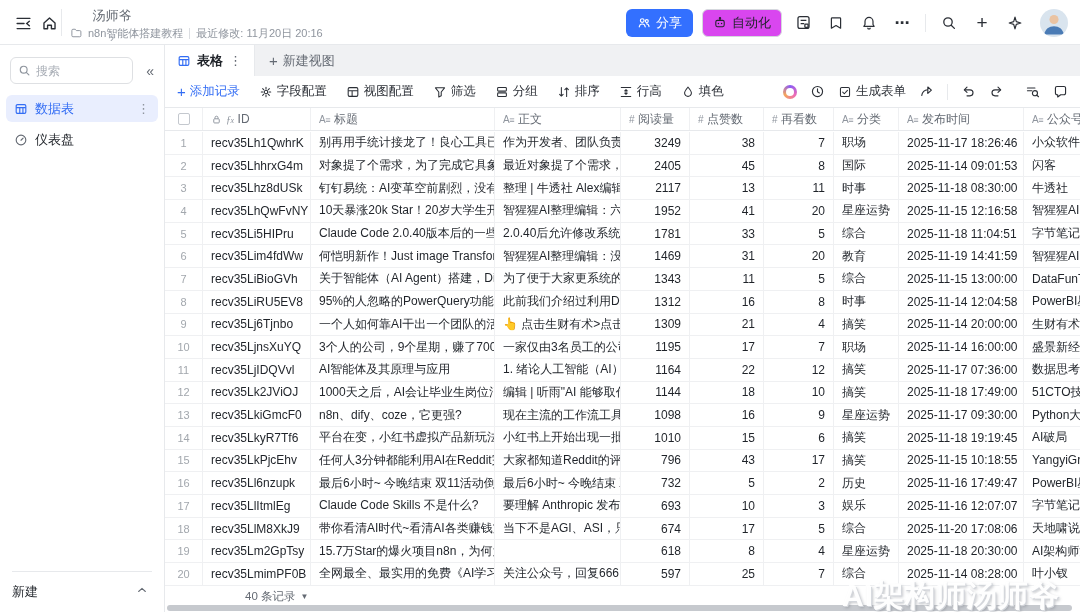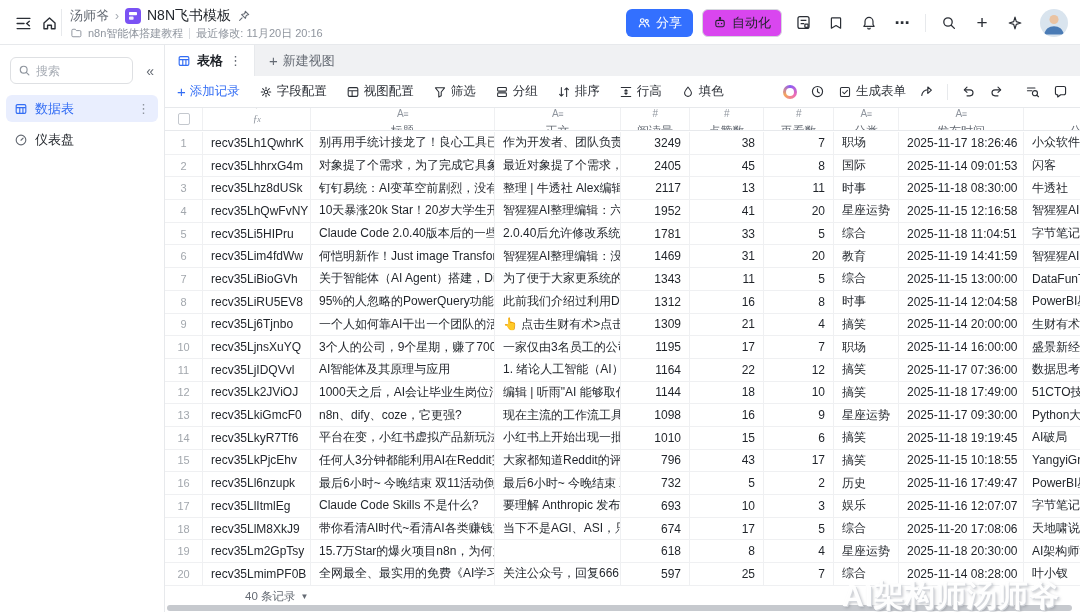--- a/index.html
+++ b/index.html
@@ -4,21 +4,21 @@
 <style>
   * { margin:0; padding:0; box-sizing:border-box; }
   html,body { background:#fff; }
   body { font-family:"Liberation Sans","DejaVu Sans",sans-serif; color:#1f2329; }
   .app { position:relative; width:1080px; height:612px; background:#fff; overflow:hidden; }
 
   
   .topbar { position:absolute; left:0; top:0; width:1080px; height:45px; background:#fff; border-bottom:1px solid #e7e9ec; }
   .tb-icon { position:absolute; top:13px; width:20px; height:20px; display:flex; align-items:center; justify-content:center; cursor:pointer; color:#2b2f36; }
   .tb-divider-v { position:absolute; left:61px; top:9px; width:1px; height:27px; background:#e7e9ec; }
-  .crumb-line1 { position:absolute; left:70px; top:7px; height:18px; display:flex; align-items:center; gap:6px; font-size:13px; }
+  .crumb-line1 { position:absolute; left:70px; top:7px; height:18px; display:flex; align-items:center; gap:6px; font-size:13px;flex-direction:column; }
   .crumb-ws { color:#646a73; }
   .crumb-sep { color:#a6abb3; font-size:12px; }
   .tpl-icon { width:16px; height:16px; border-radius:4px; background:#7a52f4; display:flex; align-items:center; justify-content:center; }
   .crumb-title { font-size:14px; font-weight:400; color:#1f2329; }
   .crumb-line2 { position:absolute; left:70px; top:26px; height:14px; display:flex; align-items:center; gap:6px; font-size:11px; color:#8f959e; }
   .meta-div { width:1px; height:11px; background:#dcdee2; }
   .topbar-right { position:absolute; right:12px; top:8px; height:29px; display:flex; align-items:center; gap:9px; }
   .btn-share { height:28px; padding:0 11px; background:#3370ff; color:#fff; border-radius:6px; display:flex; align-items:center; gap:5px; font-size:13px; cursor:pointer; }
   .btn-auto { height:28px; padding:0 10px; background:#d946ef; border:1px solid #d5d8dd; color:#1f2329; border-radius:6px; display:flex; align-items:center; gap:5px; font-size:13px; cursor:pointer; }
   .tb-right-ic { width:24px; height:24px; display:flex; align-items:center; justify-content:center; color:#2b2f36; cursor:pointer; font-size:15px; }
@@ -52,21 +52,21 @@
   .tool.blue { color:#336df4; }
   .tool .plus { font-size:15px; line-height:1; }
   .toolbar-right { margin-left:auto; display:flex; align-items:center; gap:13px; }
   .ai-ring { width:14px; height:14px; border-radius:50%; background:conic-gradient(#8b5cf6,#ec6ab7,#f5a65b,#8b5cf6); display:flex; align-items:center; justify-content:center; cursor:pointer; }
   .ai-ring i { width:8px; height:8px; border-radius:50%; background:#fff; }
   .tool-div { width:1px; height:16px; background:#e7e9ec; }
 
   
   .cols { display:grid; grid-template-columns:38px 108px 184px 126px 69px 74px 70px 65px 125px 140px; width:999px; }
   .thead { position:absolute; left:0; top:62px; border-top:1px solid #e7e9ec; border-bottom:1px solid #e7e9ec; background:#fff; height:24px; }
-  .hcell { display:flex; align-items:center; gap:4px; padding:0 8px; font-size:12px; color:#646a73; border-right:1px solid #eff0f2; overflow:hidden; white-space:nowrap; cursor:pointer;flex-direction:column; }
+  .hcell { display:flex; align-items:center; gap:4px; padding:0 8px; font-size:12px; color:#646a73; border-right:1px solid #eff0f2; overflow:hidden; white-space:nowrap; cursor:pointer; }
   .hcell.c0 { justify-content:center; padding:0; }
   .cb { width:12px; height:12px; border:1px solid #c4c8ce; border-radius:2px; background:#fff; }
   .fico { font-size:10px; color:#8f959e; letter-spacing:-0.5px; flex:none; }
   .fico .tl { font-size:9px; }
   .fx { font-style:italic; font-family:"Liberation Serif","DejaVu Serif",serif; }
   .fx i { font-size:8px; font-style:italic; }
   .hlabel { overflow:hidden; white-space:nowrap; }
   .tbody { position:absolute; left:0; top:87px; }
   .trow { height:22.7px; border-bottom:1px solid #eff0f2; background:#fff; }
   .cell { display:flex; align-items:center; padding:0 8px; font-size:12px; color:#1f2329; border-right:1px solid #eff0f2; overflow:hidden; white-space:nowrap; cursor:default; }
@@ -207,20 +207,29 @@
         </svg>
       <span>数据表</span>
       <span class="kebab">⋮</span>
     </div>
     <div class="side-item" style="top:81px">
       <svg width="14" height="14" viewBox="0 0 16 16" fill="none" stroke="#646a73" stroke-width="1.3" stroke-linecap="round">
           <circle cx="8" cy="8" r="5.5"></circle>
           <path d="M8 8.3L10.4 5.8"></path>
         </svg>
       <span>仪表盘</span>
+    </div>
+    <div class="sidebar-bottom">
+      <span class="sb-line"></span>
+      <span class="new-btn">新建</span>
+      <span class="sb-chevron">
+        <svg width="12" height="12" viewBox="0 0 16 16" fill="none" stroke="#646a73" stroke-width="1.4" stroke-linecap="round">
+            <path d="M3.5 10L8 5.8l4.5 4.2"></path>
+          </svg>
+      </span>
     </div>
   </div>
 
   <div class="main">
     <div class="tabbar">
       <div class="tab-active">
         <svg width="14" height="14" viewBox="0 0 16 16" fill="none" stroke="#336df4" stroke-width="1.3">
             <rect x="2.5" y="3" width="11" height="10" rx="1.5"></rect>
             <path d="M2.5 6.5h11M6.6 6.5V13M10.2 6.5V13"></path>
           </svg>

